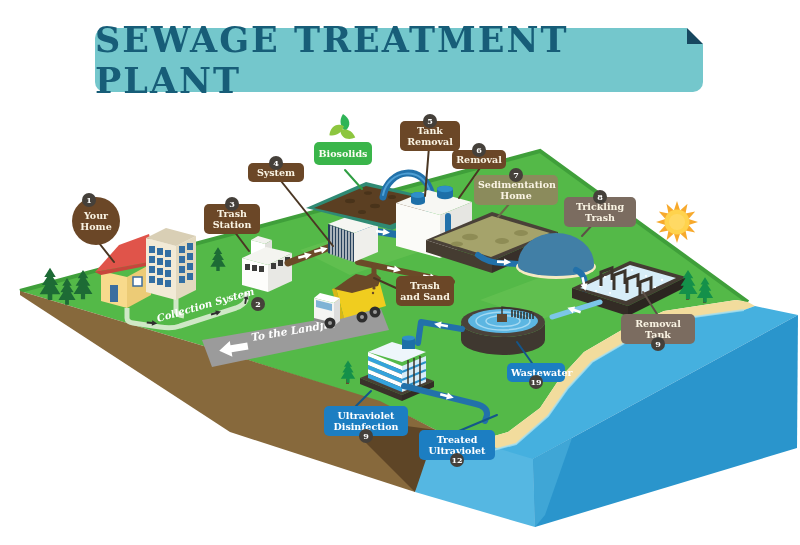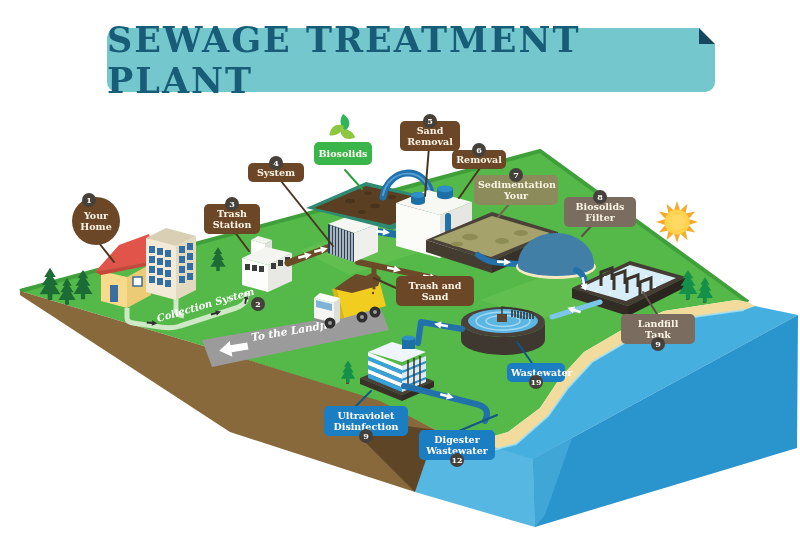--- a/index.html
+++ b/index.html
@@ -2,21 +2,21 @@
 <html><head>
 <meta charset="utf-8">
 <style>
   html,body{margin:0;padding:0;background:#ffffff;}
   #stage{position:relative;width:800px;height:545px;overflow:hidden;background:#ffffff;
          font-family:"DejaVu Serif", serif;}
   #scene-svg{position:absolute;left:0;top:0;}
 
   
   .banner{position:absolute;left:95px;top:28px;width:608px;height:64px;background:#74c7cc;
-          border-radius:10px;display:flex;align-items:center;justify-content:flex-start;margin-left:12px;}
+          border-radius:10px;display:flex;align-items:center;justify-content:flex-start;}
   .banner .title{font-weight:700;font-size:35px;letter-spacing:2px;color:#175d78;}
   .banner .fold{position:absolute;top:0;right:0;width:0;height:0;
           border-top:16px solid #ffffff;border-left:16px solid #17475f;}
 
   
   .lbl{position:absolute;color:#faf4e4;font-weight:700;font-size:9.5px;line-height:1.18;
        text-align:center;border-radius:5px;padding:4px 4px;box-sizing:border-box;}
   .lbl.brown{background:#6b4727;}
   .lbl.olive{background:#8b8b5c;}
   .lbl.taupe{background:#7b6c60;}
@@ -395,55 +395,55 @@
   <span class="badge">4</span>
   <span>System</span>
 </div>
 
 <div class="lbl green" style="left:314px;top:142px;width:58px;padding:6px 4px;">
   <span>Biosolids</span>
 </div>
 
 <div class="lbl brown" style="left:400px;top:121px;width:60px;">
   <span class="badge">5</span>
-  <span>Sand Removal</span>
+  <span>Tank Removal</span>
 </div>
 
 <div class="lbl brown" style="left:452px;top:150px;width:54px;">
   <span class="badge">6</span>
   <span>Removal</span>
 </div>
 
 <div class="lbl olive" style="left:474px;top:175px;width:84px;">
   <span class="badge">7</span>
-  <span>Sedimentation Your</span>
+  <span>Sedimentation Home</span>
 </div>
 
 <div class="lbl taupe" style="left:564px;top:197px;width:72px;">
   <span class="badge">8</span>
-  <span>Biosolids Filter</span>
+  <span>Trickling Trash</span>
 </div>
 
 <div class="lbl taupe" style="left:621px;top:314px;width:74px;">
   <span class="badge bottom">9</span>
-  <span>Landfill Tank</span>
+  <span>Removal Tank</span>
 </div>
 
 <div class="lbl blue" style="left:507px;top:363px;width:58px;">
   <span class="badge bottom">19</span>
   <span>Wastewater</span>
 </div>
 
 <div class="lbl blue" style="left:324px;top:406px;width:84px;">
   <span class="badge bottom">9</span>
   <span>Ultraviolet Disinfection</span>
 </div>
 
 <div class="lbl blue" style="left:419px;top:430px;width:76px;">
   <span class="badge bottom">12</span>
-  <span>Digester Wastewater</span>
-</div>
-
-<div class="lbl brown" style="left:396px;top:276px;width:78px;">
+  <span>Treated Ultraviolet</span>
+</div>
+
+<div class="lbl brown" style="left:396px;top:276px;width:58px;">
   <span>Trash and Sand</span>
 </div>
 
 </div>
 
 </body></html>

